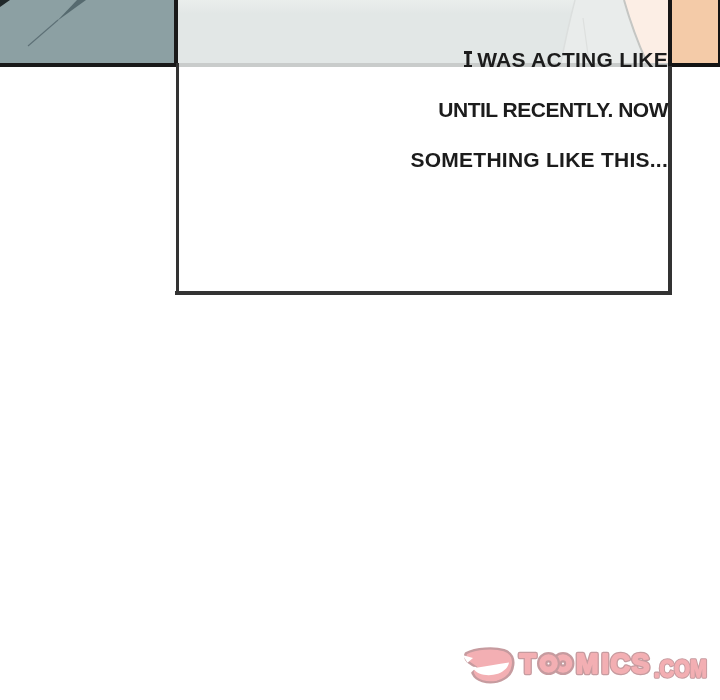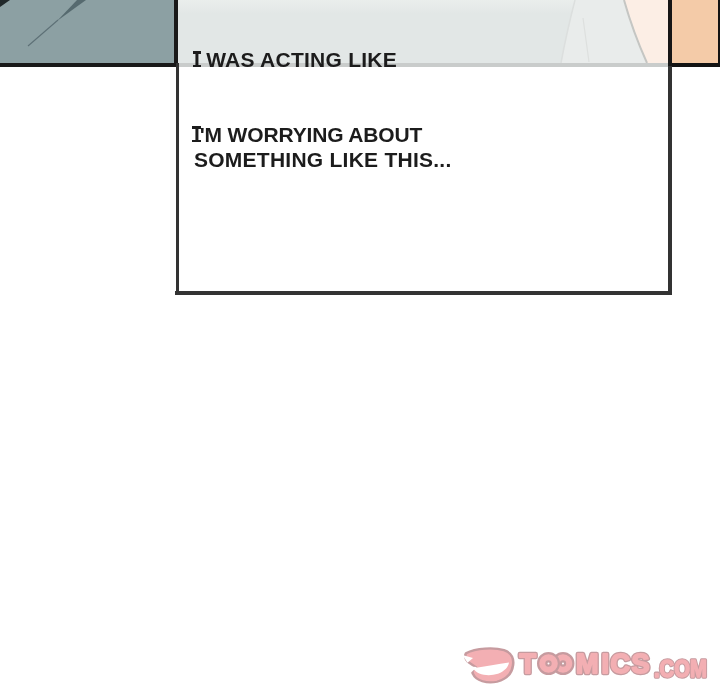--- a/index.html
+++ b/index.html
@@ -43,25 +43,25 @@
 <div class="abs" style="left:668px;top:62.5px;width:52px;height:4px;background:#131313;"></div>
 
 <div class="abs" style="left:174px;top:0;width:4px;height:63px;background:#191919;"></div>
 <div class="abs" style="left:175.5px;top:63px;width:3px;height:231px;background:#333333;"></div>
 
 <div class="abs" style="left:668px;top:0;width:4px;height:66px;background:#161616;"></div>
 <div class="abs" style="left:668px;top:66px;width:4px;height:228px;background:#333333;"></div>
 
 <div class="abs" style="left:175px;top:290.5px;width:497px;height:4px;background:#333333;"></div>
 
-<div class="abs" style="left:178px;top:47px;width:490px;padding-left:16px;box-sizing:border-box;text-align:left;will-change:transform;font-size:21px;font-weight:bold;line-height:25px;color:#1c1c1c;">
+<div class="abs" style="left:178px;top:47px;width:490px;padding-left:16px;box-sizing:border-box;text-align:right;will-change:transform;font-size:21px;font-weight:bold;line-height:25px;color:#1c1c1c;">
 <span style="letter-spacing:0.25px;"><span class="bi">I</span> WAS ACTING LIKE</span><br>
 <br>
+<span style="letter-spacing:-0.5px;">UNTIL RECENTLY. NOW</span><br>
 <br>
-<span style="letter-spacing:-0.15px;"><span class="bi">I</span>'M WORRYING ABOUT</span><br>
 <span style="letter-spacing:0.25px;">SOMETHING LIKE THIS...</span>
 </div>
 
 <svg class="abs" style="left:462px;top:643px;opacity:0.85;" width="252" height="52" viewBox="0 0 252 52">
 
   <g transform="translate(0,5) scale(1,0.865)">
     <path d="M 4,6 C 14,0 32,-1 42,2.5 C 50,5.5 52,13 51,20 C 50,29 45,36 35,39 C 25,41.5 14,38 11,30 C 9.5,26.5 11,24 14,22.5 L 6,16 C 3,13 2.7,8.6 4,6 Z" fill="#f2a2a6" stroke="#bd8a8f" stroke-width="2.6" stroke-linejoin="round"></path>
     <path d="M 11,23.5 C 24,21.5 36,18.5 47,16.8 C 46.5,21.5 43,26.8 36,29.8 C 26,33.5 15,31 11,23.5 Z" fill="#ffffff"></path>
     <path d="M 0.5,8 L 11,11.5 L 5.5,17 Z" fill="#ffffff"></path>
     <path d="M 3,21 L 15,22 L 8,29.5 Z" fill="#ffffff"></path>

